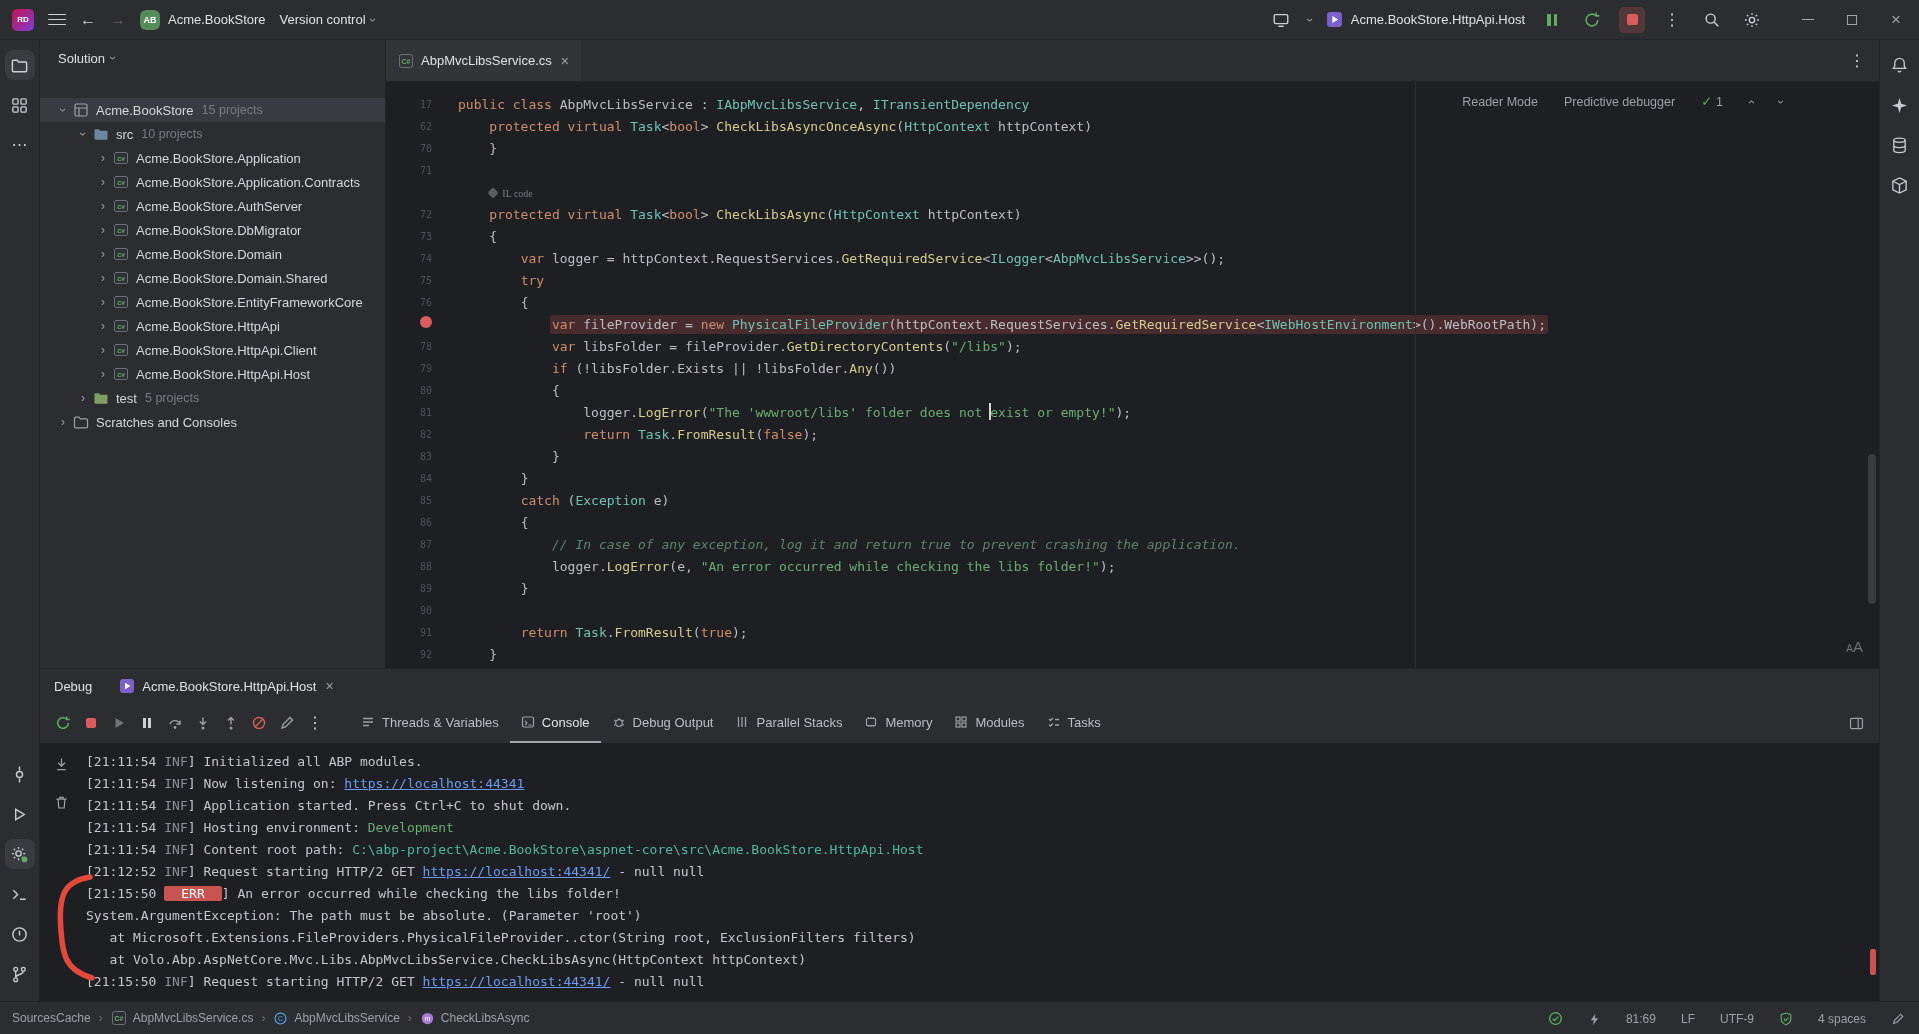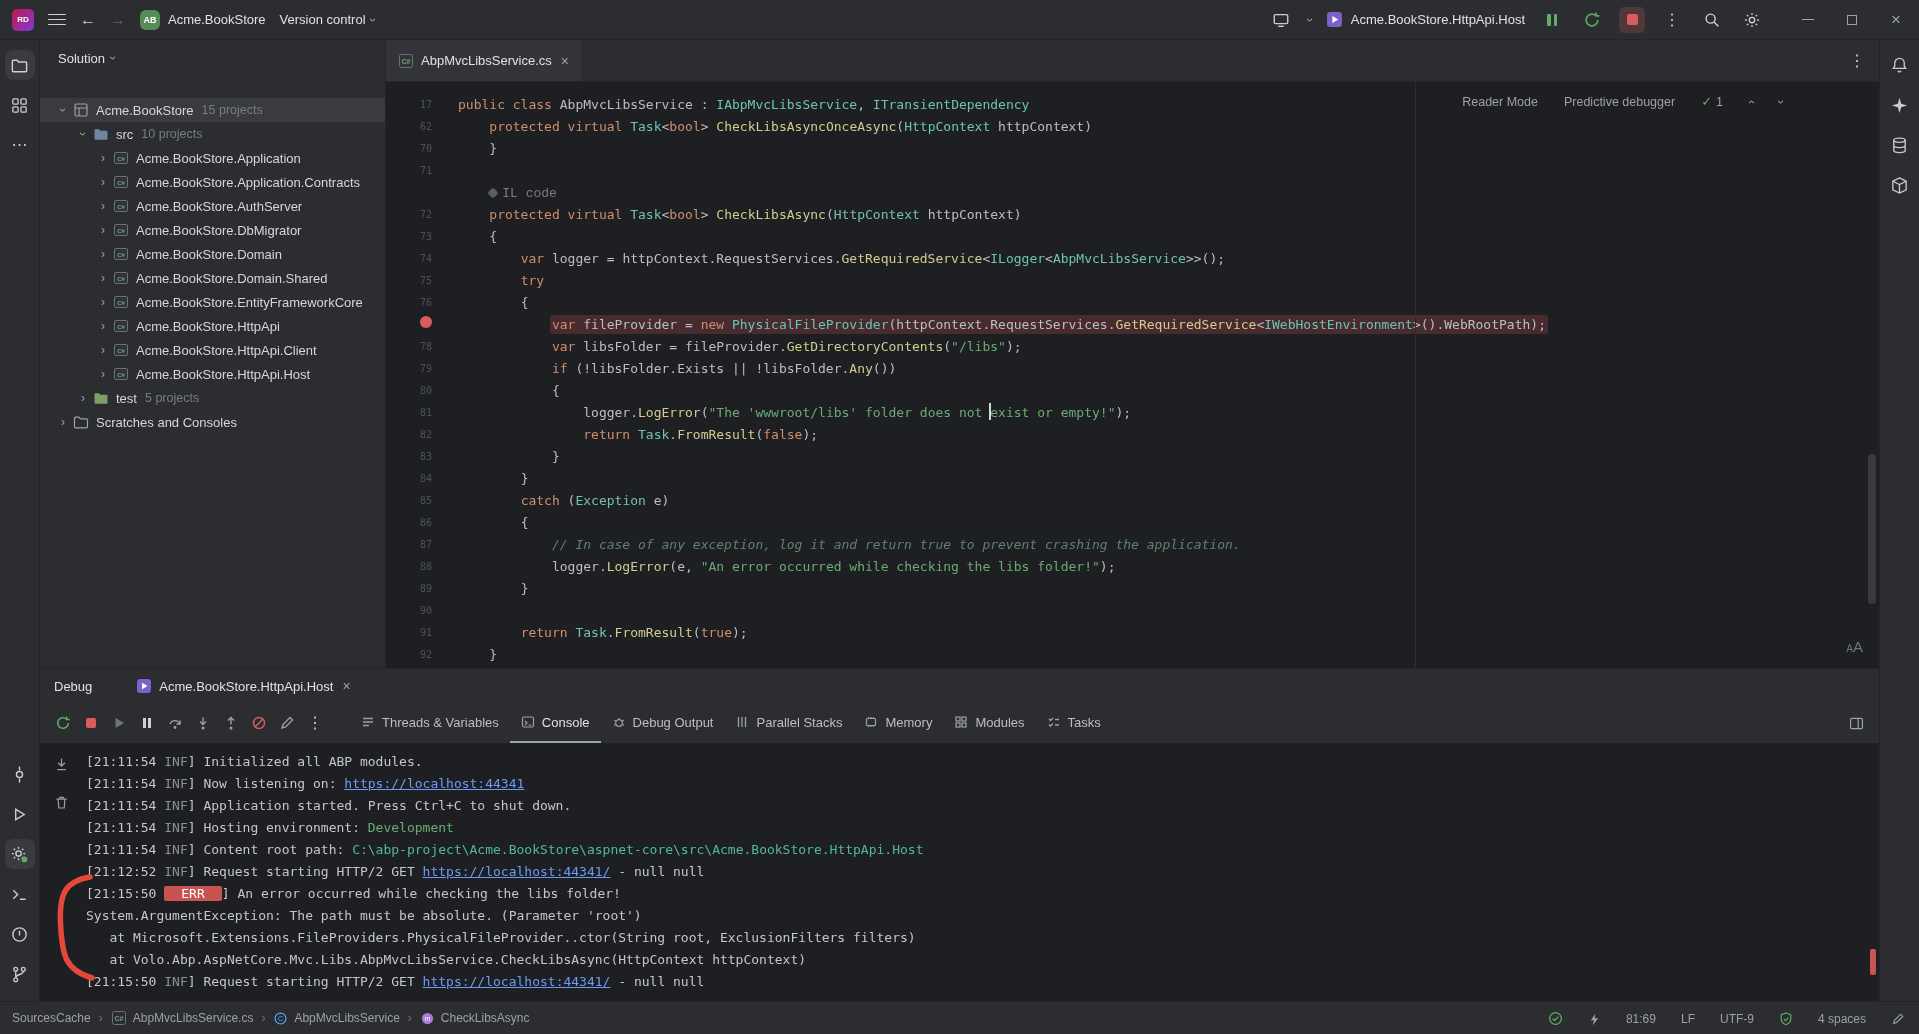--- a/index.html
+++ b/index.html
@@ -83,40 +83,40 @@
   .bpdot { display:inline-block; width:12px; height:12px; border-radius:50%; background:var(--red); }
   .cline { flex:1; white-space:pre; color:var(--text); }
   .tk-k { color:var(--keyword); }
   .tk-t { color:var(--type); }
   .tk-m { color:var(--method); }
   .tk-s { color:var(--string); }
   .tk-c { color:var(--comment); font-style:italic; }
   .tk-d { color:var(--text); }
   .bpband { background:var(--bp-band); box-shadow:0 0 0 2px var(--bp-band); border-radius:1px; }
   .caret { display:inline-block; width:2px; height:17px; background:#D4D7DC; vertical-align:text-bottom; margin:0 -1px; }
-  .inlay { color:#787C82; font-size:13px; font-family:Liberation Mono, monospace; }
+  .inlay { color:#787C82; font-size:10px; font-family:Liberation Serif, serif; }
   .inlay::before { content:""; display:inline-block; width:8px; height:8px; background:#5A5D63;
                    border-radius:2px; margin-right:5px; transform:rotate(45deg); }
   .editor-widgets { position:absolute; top:9px; right:96px; display:flex; gap:26px; align-items:center;
                     font-size:12.5px; color:#9DA0A6; font-family:"Liberation Sans",sans-serif; }
   .insp { display:flex; align-items:center; gap:4px; }
   .insp-ok { color:var(--green); font-size:13px; }
   .insp-chev { display:inline-block; font-size:12px; color:#9DA0A6; }
   .insp-chev.up { transform:rotate(-90deg); }
   .insp-chev.down { transform:rotate(90deg); }
   .font-widget { position:absolute; right:16px; bottom:8px; color:#6F737A;
                  font-family:"Liberation Sans",sans-serif; cursor:pointer; }
   .font-widget .a1 { font-size:10px; } .font-widget .a2 { font-size:15px; }
   .ed-scroll { position:absolute; right:3px; top:372px; width:8px; height:150px; background:#4B4D51;
                border-radius:4px; opacity:.6; cursor:pointer; }
 
   
   #debug-panel { height:333px; flex:none; background:var(--panel); border-top:1px solid #222426;
                  display:flex; flex-direction:column; }
-  #debug-header { height:34px; flex:none; display:flex; align-items:center; gap:44px; padding:0 14px; }
+  #debug-header { height:34px; flex:none; display:flex; align-items:center; gap:27px; padding:0 14px; }
   .dbg-title { color:var(--text-bright); }
   .session-tab { display:flex; align-items:center; gap:7px; cursor:pointer; color:var(--text-bright); }
   #debug-toolbar { height:40px; flex:none; display:flex; align-items:center; padding:0 10px; gap:2px; }
   .dt-btn { width:26px; height:26px; border-radius:5px; display:flex; align-items:center;
             justify-content:center; cursor:pointer; }
   .views { display:flex; margin-left:20px; height:100%; }
   .view { display:flex; align-items:center; gap:7px; padding:0 11px; color:var(--text); cursor:pointer;
           border-bottom:2px solid transparent; }
   .view.active { color:var(--text-bright); border-bottom-color:#A0A4AB; }
   .toolbar-spacer { flex:1; }

